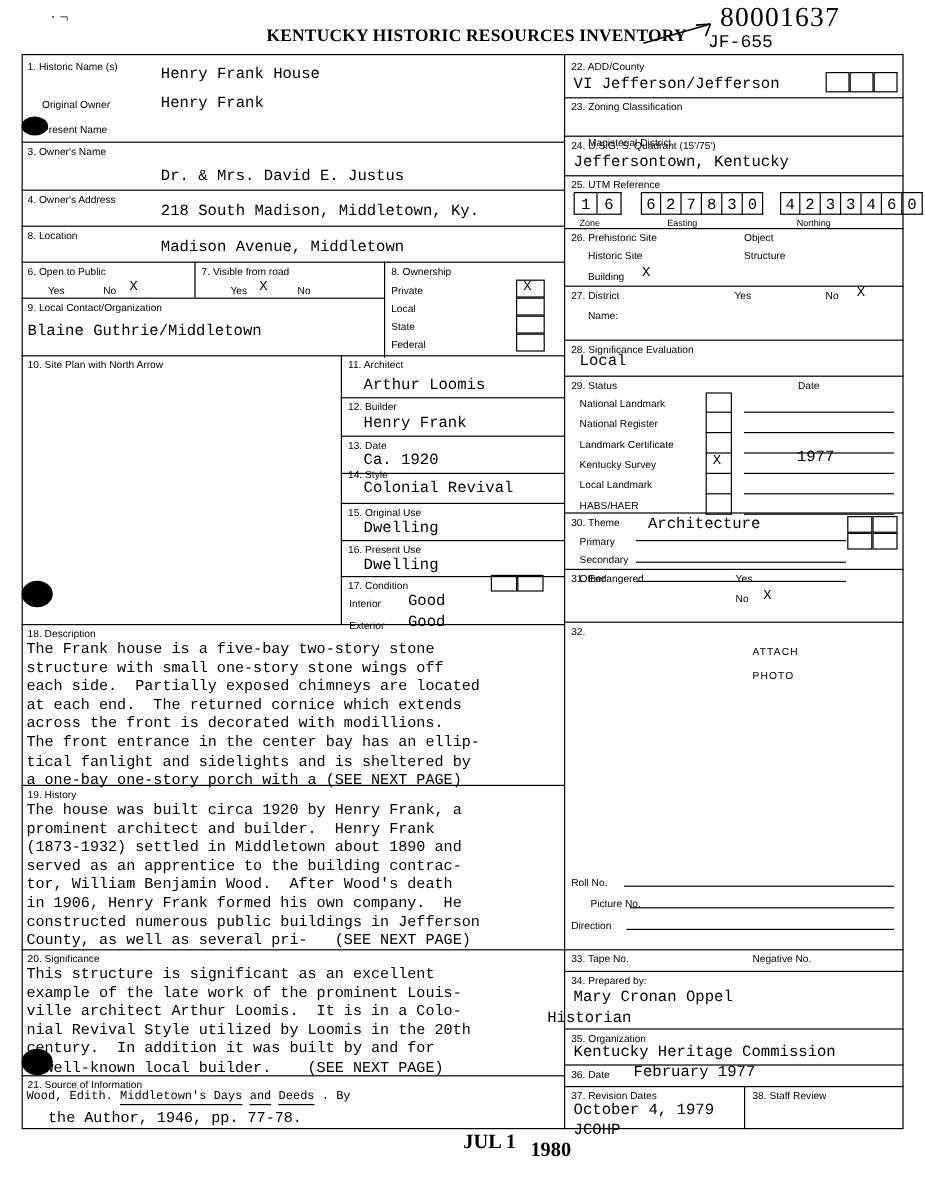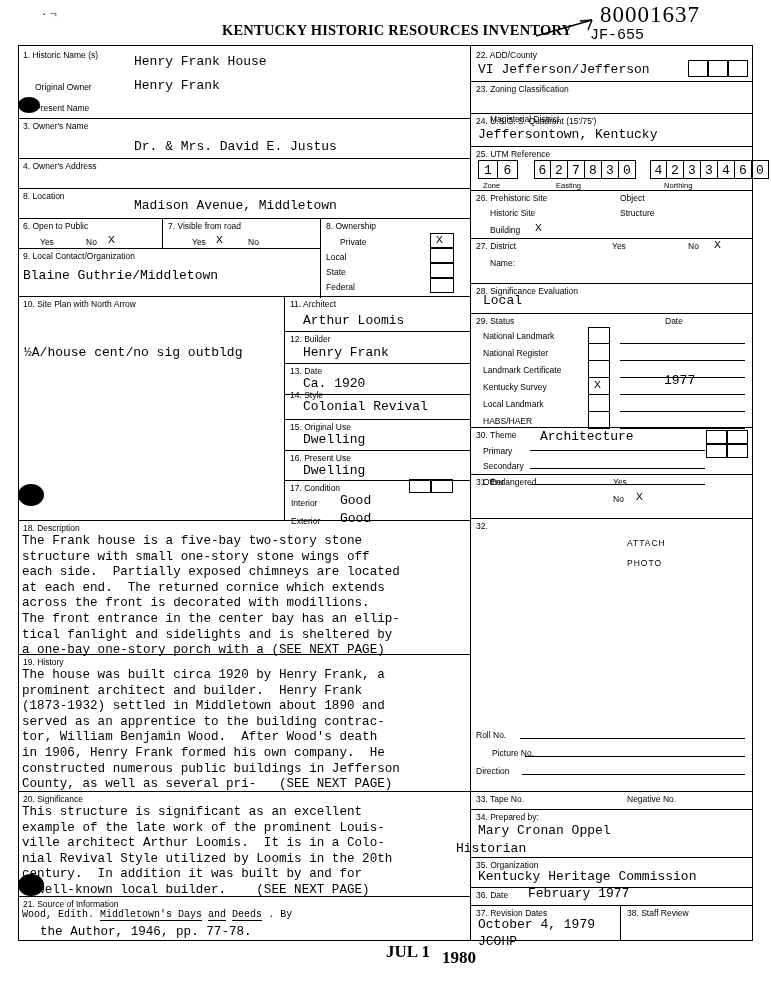--- a/index.html
+++ b/index.html
@@ -46,57 +46,57 @@
   <div class="abs lbl" style="left:35px;top:103px;">Present Name</div>
   <div class="abs fill" style="left:134px;top:99px;"></div>
   <div class="blot" style="left:18px;top:97px;width:22px;height:16px;"></div>
   <div class="line" style="left:18px;top:118px;width:452px;height:1px;"></div>
 
   <div class="abs lbl" style="left:23px;top:121px;">3. Owner's Name</div>
   <div class="abs fill" style="left:134px;top:139px;">Dr. &amp; Mrs. David E. Justus</div>
   <div class="line" style="left:18px;top:158px;width:452px;height:1px;"></div>
 
   <div class="abs lbl" style="left:23px;top:161px;">4. Owner's Address</div>
+  <div class="abs fill" style="left:134px;top:168px;">218 South Madison, Middletown, Ky.</div>
   <div class="line" style="left:18px;top:188px;width:452px;height:1px;"></div>
 
   <div class="abs lbl" style="left:23px;top:191px;">8. Location</div>
   <div class="abs fill" style="left:134px;top:198px;">Madison Avenue, Middletown</div>
   <div class="line" style="left:18px;top:218px;width:452px;height:1px;"></div>
 
   <div class="abs lbl" style="left:23px;top:221px;">6. Open to Public</div>
   <div class="abs lbl" style="left:40px;top:237px;">Yes</div>
   <div class="abs lbl" style="left:86px;top:237px;">No</div>
   <div class="abs fill-sm" style="left:108px;top:233px;">X</div>
 
   <div class="line" style="left:162px;top:218px;width:1px;height:30px;"></div>
   <div class="abs lbl" style="left:168px;top:221px;">7. Visible from road</div>
   <div class="abs lbl" style="left:192px;top:237px;">Yes</div>
   <div class="abs fill-sm" style="left:216px;top:233px;">X</div>
   <div class="abs lbl" style="left:248px;top:237px;">No</div>
 
   <div class="line" style="left:320px;top:218px;width:1px;height:80px;"></div>
   <div class="abs lbl" style="left:326px;top:221px;">8. Ownership</div>
-  <div class="abs lbl" style="left:340px;top:237px;">Private</div>
+  <div class="abs lbl" style="left:326px;top:237px;">Private</div>
   <div class="abs lbl" style="left:326px;top:252px;">Local</div>
   <div class="abs lbl" style="left:326px;top:267px;">State</div>
   <div class="abs lbl" style="left:326px;top:282px;">Federal</div>
   <div class="abs box" style="left:430px;top:233px;width:24px;height:15px;"></div>
   <div class="abs box" style="left:430px;top:248px;width:24px;height:15px;"></div>
   <div class="abs box" style="left:430px;top:263px;width:24px;height:15px;"></div>
   <div class="abs box" style="left:430px;top:278px;width:24px;height:15px;"></div>
   <div class="abs fill-sm" style="left:436px;top:233px;">X</div>
 
   <div class="line" style="left:18px;top:248px;width:302px;height:1px;"></div>
 
   <div class="abs lbl" style="left:23px;top:251px;">9. Local Contact/Organization</div>
   <div class="abs fill" style="left:23px;top:268px;">Blaine Guthrie/Middletown</div>
   <div class="line" style="left:18px;top:296px;width:452px;height:1px;"></div>
 
   <div class="abs lbl" style="left:23px;top:299px;">10. Site Plan with North Arrow</div>
-  <div class="abs fill" style="left:24px;top:345px;">½A/house cent/no sig outbldg</div>
   <div class="line" style="left:284px;top:296px;width:1px;height:224px;"></div>
 
   <div class="abs lbl" style="left:290px;top:299px;">11. Architect</div>
   <div class="abs fill" style="left:303px;top:313px;">Arthur Loomis</div>
   <div class="line" style="left:284px;top:331px;width:186px;height:1px;"></div>
   <div class="abs lbl" style="left:290px;top:334px;">12. Builder</div>
   <div class="abs fill" style="left:303px;top:345px;">Henry Frank</div>
   <div class="line" style="left:284px;top:363px;width:186px;height:1px;"></div>
   <div class="abs lbl" style="left:290px;top:366px;">13. Date</div>
   <div class="abs fill" style="left:303px;top:376px;">Ca. 1920</div>

